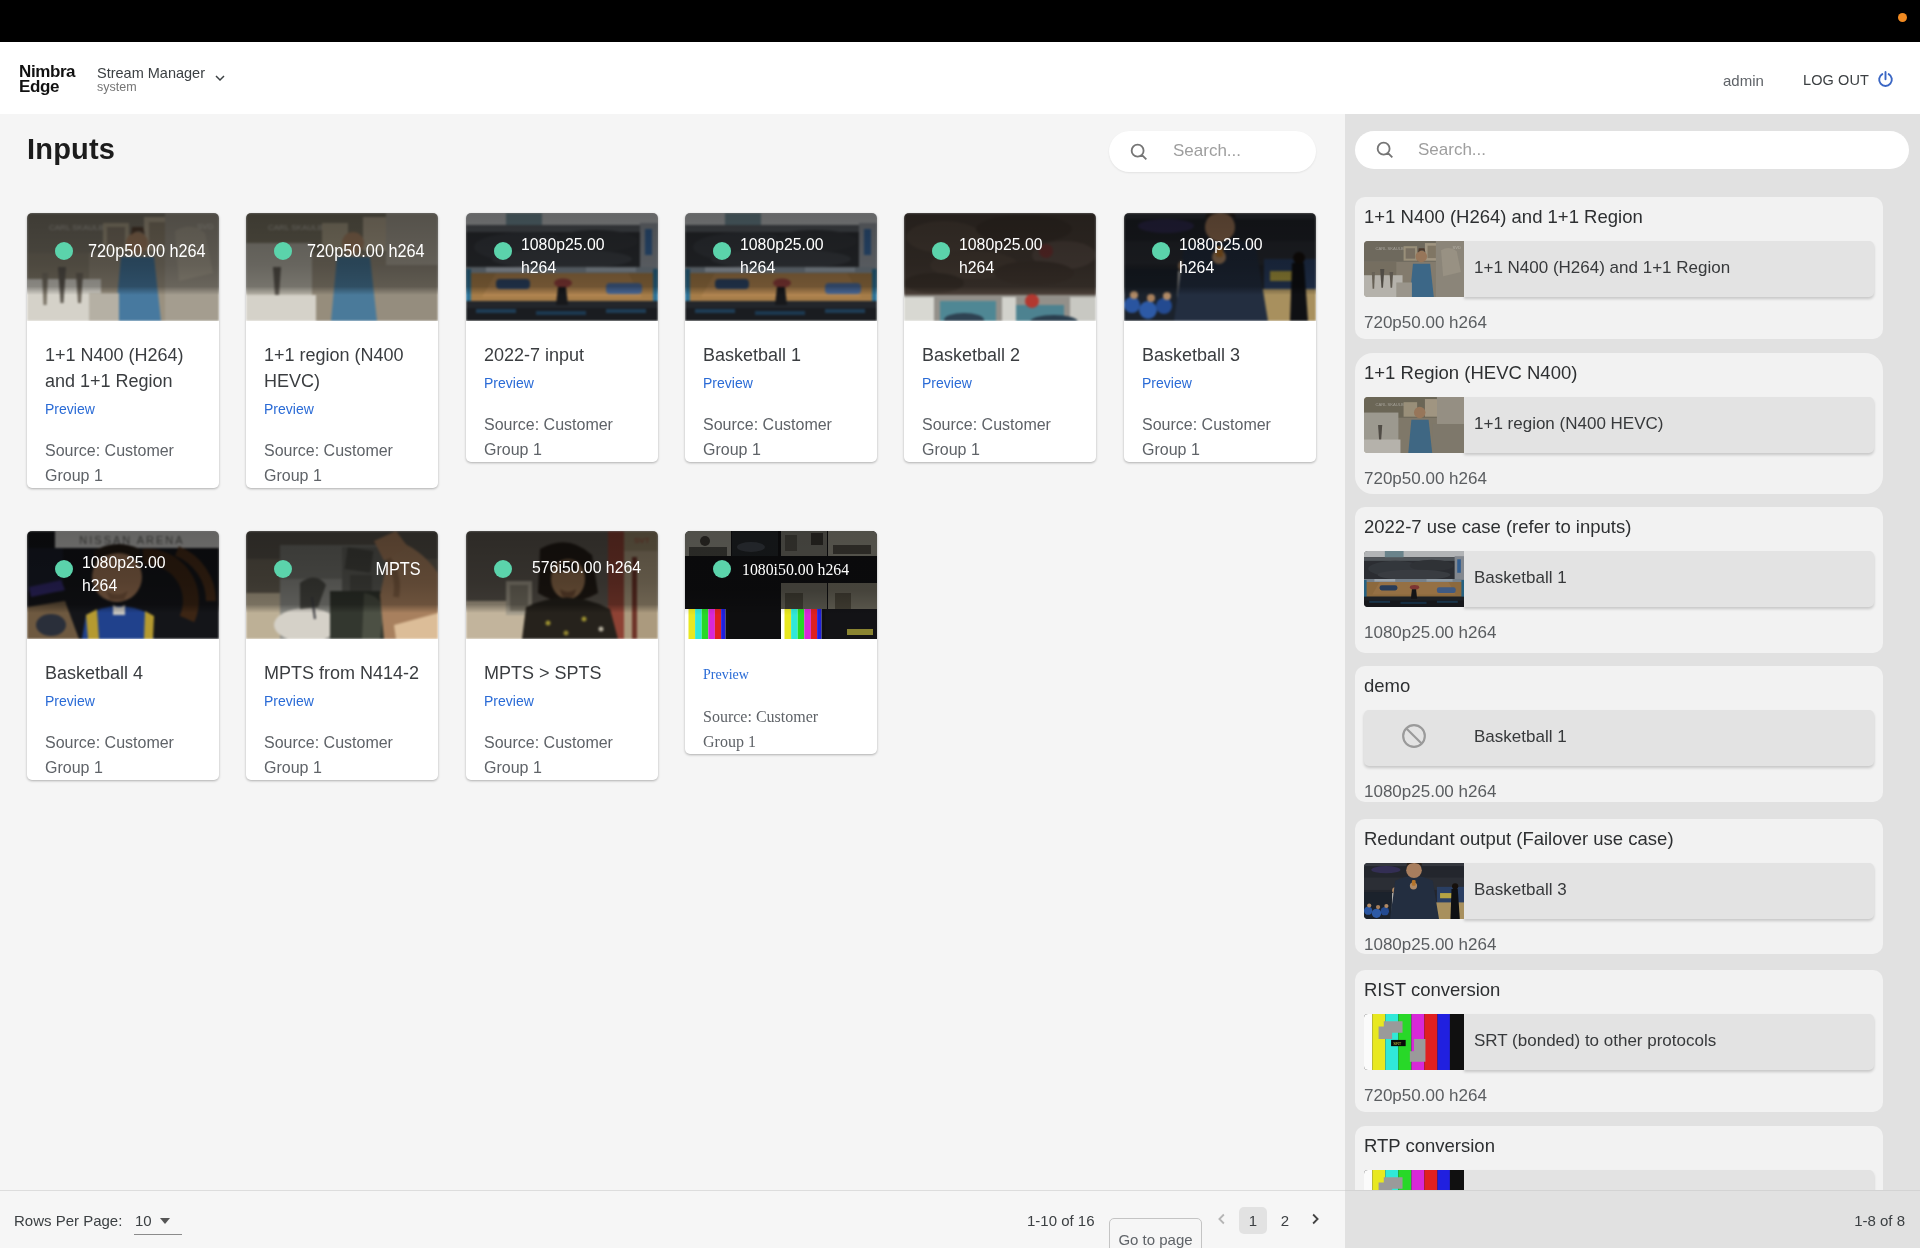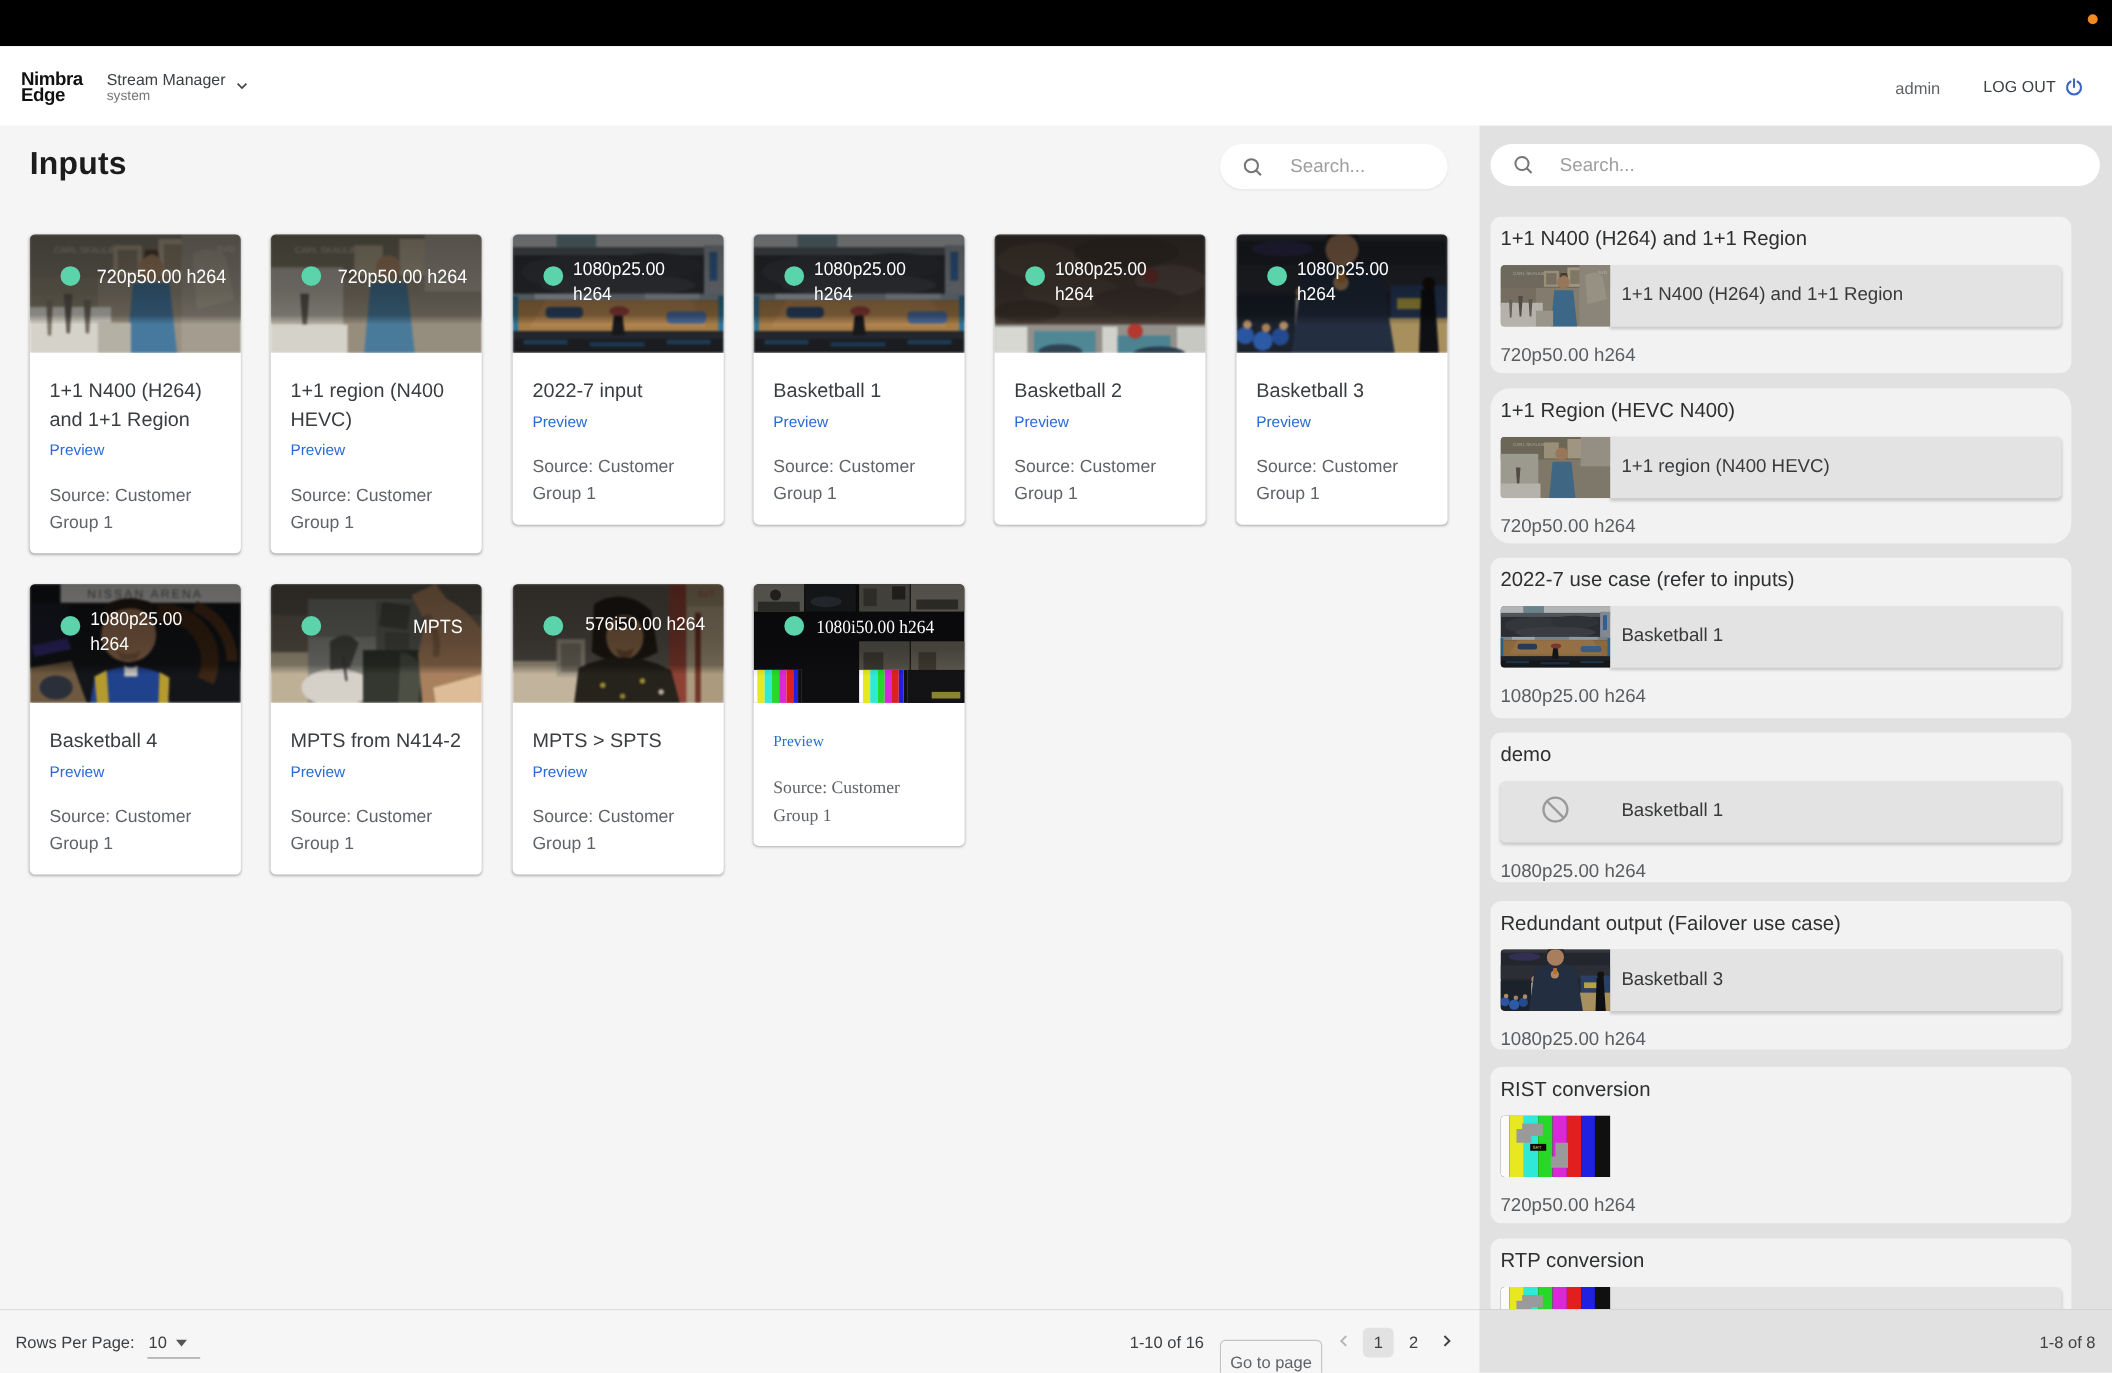--- a/index.html
+++ b/index.html
@@ -33,21 +33,21 @@
 .dot { position:absolute; left:28px; top:28.5px; width:18px; height:18px; border-radius:50%; background:#5bd3ab; }
 .lbl { position:absolute; color:#fff; transform:scaleX(0.93); transform-origin:0 0; }
 .lbl1 { left:61px; top:28px; font-size:17.5px; }
 .lbl2 { left:55px; top:20px; font-size:17px; line-height:23.4px; }
 .lbl3 { left:66px; top:27px; font-size:17px; }
 .lbl4 { left:57px; top:29px; font-size:17px; }
 .lblm { right:17px; top:28px; font-size:17.5px; transform-origin:100% 0; }
 .cbody { padding:21px 17px 0 18px; }
 .ctitle { font-size:18px; line-height:26px; color:#3a3d40; }
 .cprev { margin-top:7px; font-size:14px; color:#2a6bd6; }
-.csrc { margin-top:21px; font-size:16px; line-height:25px; color:#5f6368; padding-bottom:15px; }
+.csrc { margin-top:21px; font-size:16px; line-height:25px; color:#5f6368; }
 .pcard { position:absolute; left:10px; width:528px; background:#f2f2f2; border-radius:10px; }
 .ptitle { position:absolute; left:9px; top:9px; font-size:18.5px; color:#2d2f31; }
 .prow { position:absolute; left:9px; top:44px; right:9px; height:56px; }
 .pthumb { position:absolute; left:0; top:0; width:100px; height:56px; border-radius:4px 0 0 4px; overflow:hidden; z-index:2; }
 .pthumb svg { display:block; }
 .pbox { position:absolute; left:100px; right:0; top:0; height:56px; background:#e3e3e3; border-radius:0 5px 5px 0; box-shadow:0 2px 3px rgba(0,0,0,0.18); }
 .pbox.full { left:0; border-radius:5px; }
 .pname { position:absolute; left:10px; top:17px; font-size:17px; color:#37393b; }
 .pcap { position:absolute; left:9px; top:116px; font-size:17px; color:#5a5d60; }
 .footL { position:absolute; left:0; top:1190px; width:1345px; height:58px; background:#f6f6f6; border-top:1px solid #dddddd; }
@@ -585,20 +585,23 @@
             <rect x="66" y="0" width="25" height="108" fill="#28d828"></rect>
             <rect x="91" y="0" width="25" height="108" fill="#d828d8"></rect>
             <rect x="116" y="0" width="25" height="108" fill="#e02020"></rect>
             <rect x="141" y="0" width="24" height="108" fill="#2020e0"></rect>
             <rect x="165" y="0" width="27" height="108" fill="#101010"></rect>
             <path d="M38 14 h36 v22 h-20 v12 h-26 v-24 h10 z" fill="#9a9a9a"></path>
             <path d="M96 48 h22 v44 h-30 v-20 h8 z" fill="#9a9a9a"></path>
             <rect x="52" y="50" width="28" height="12" fill="#0a0a0a"></rect>
             <text x="56" y="59" font-size="8" fill="#cfcf40" font-family="Liberation Sans">SRT</text>
           </svg>
+        </div>
+        <div class="pbox">
+          <div class="pname">SRT (bonded) to other protocols</div>
         </div>
       </div>
       <div class="pcap">720p50.00 h264</div>
     </div>
 <div class="pcard" style="top:1012px;height:130px;">
       <div class="ptitle">RTP conversion</div>
       <div class="prow">
         <div class="pthumb">
           <svg width="100" height="56" viewBox="0 0 192 108" preserveAspectRatio="none">
             <rect width="192" height="108" fill="#101010"></rect>

